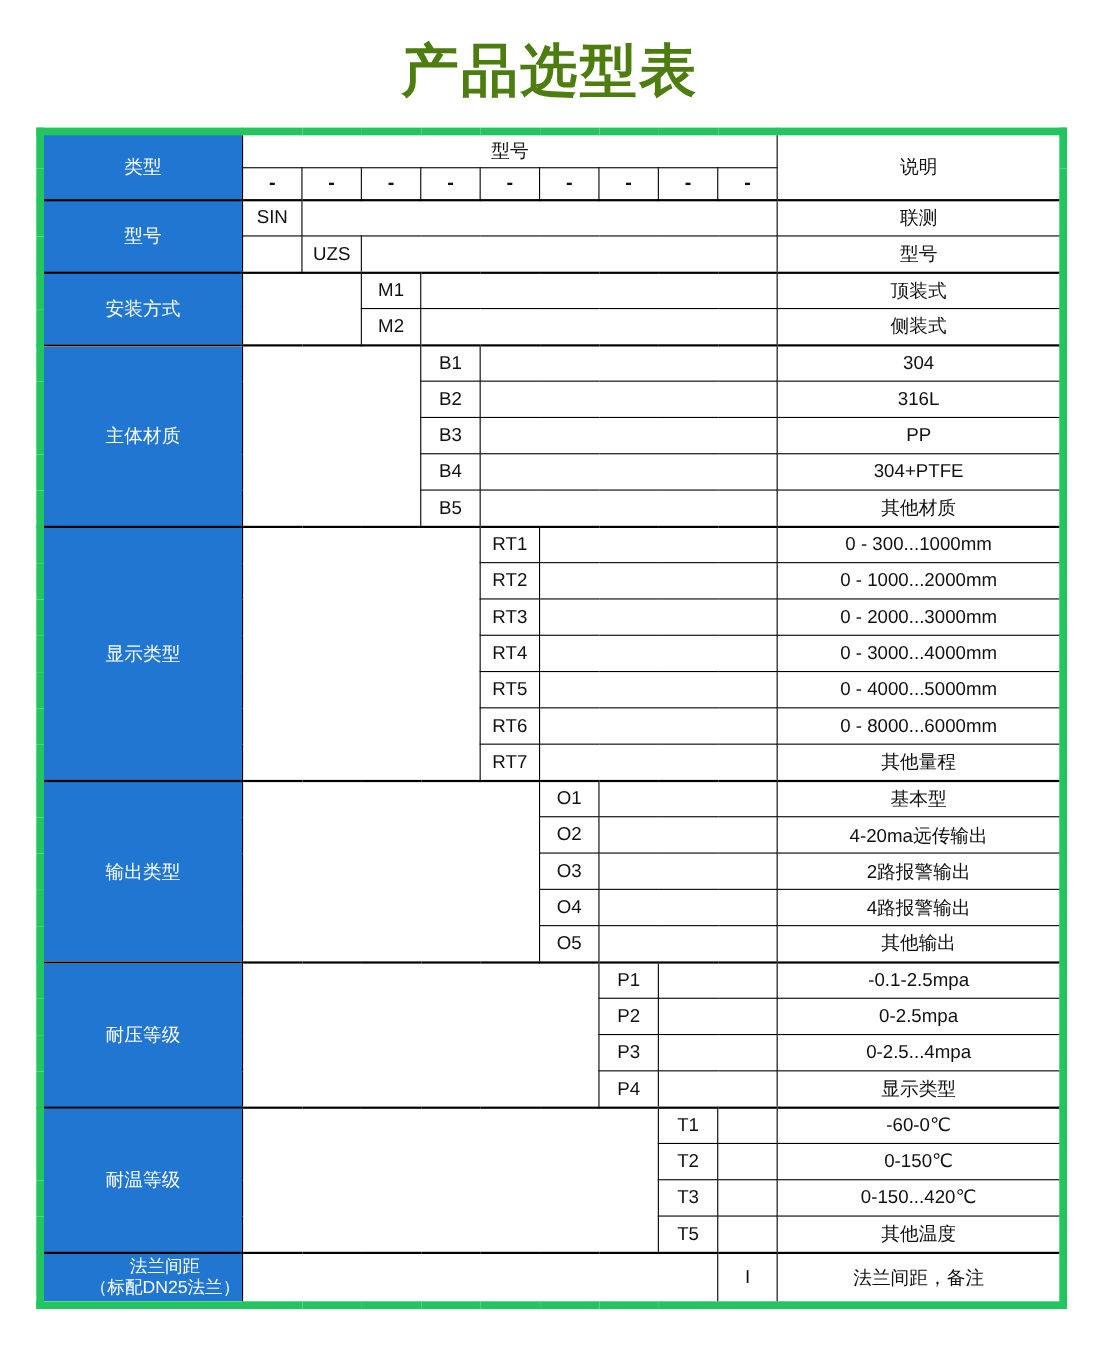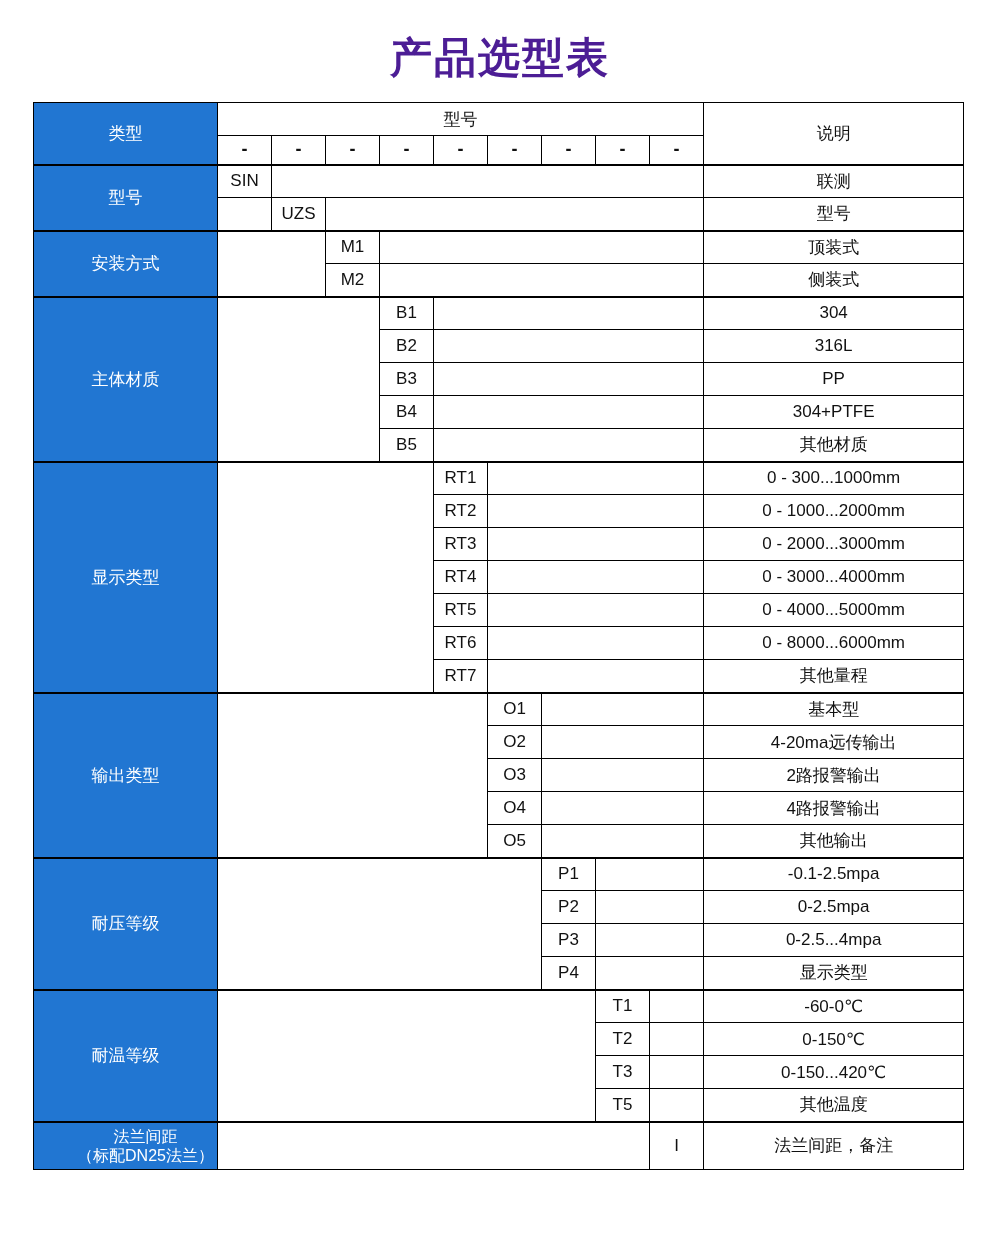--- a/index.html
+++ b/index.html
@@ -5,29 +5,29 @@
   * { box-sizing: border-box; }
   html, body { margin: 0; padding: 0; }
   body {
     width: 1000px; height: 1238px; background: #ffffff;
     font-family: "Liberation Sans", "DejaVu Sans", sans-serif;
     color: #111;
   }
   .page-title {
     margin: 0; padding: 30px 0 16px 0;
     text-align: center;
-    font-size: 42px; font-weight: 900; color: #4c1d95;
+    font-size: 52px; font-weight: 900; color: #4d7c0f;
     letter-spacing: 2px;
   }
   table.selection {
     border-collapse: collapse;
     table-layout: fixed;
     margin-left: 33px;
     width: 930px;
-    border: 1px solid #22c55e;
+    border: 7px solid #22c55e;
   }
   col.c-cat  { width: 184px; }
   col.c-code { width: 54px; }
   col.c-desc { width: 260px; }
   td, th {
     border: 1px solid #000;
     padding: 0;
     text-align: center;
     vertical-align: middle;
     font-size: 17px;

